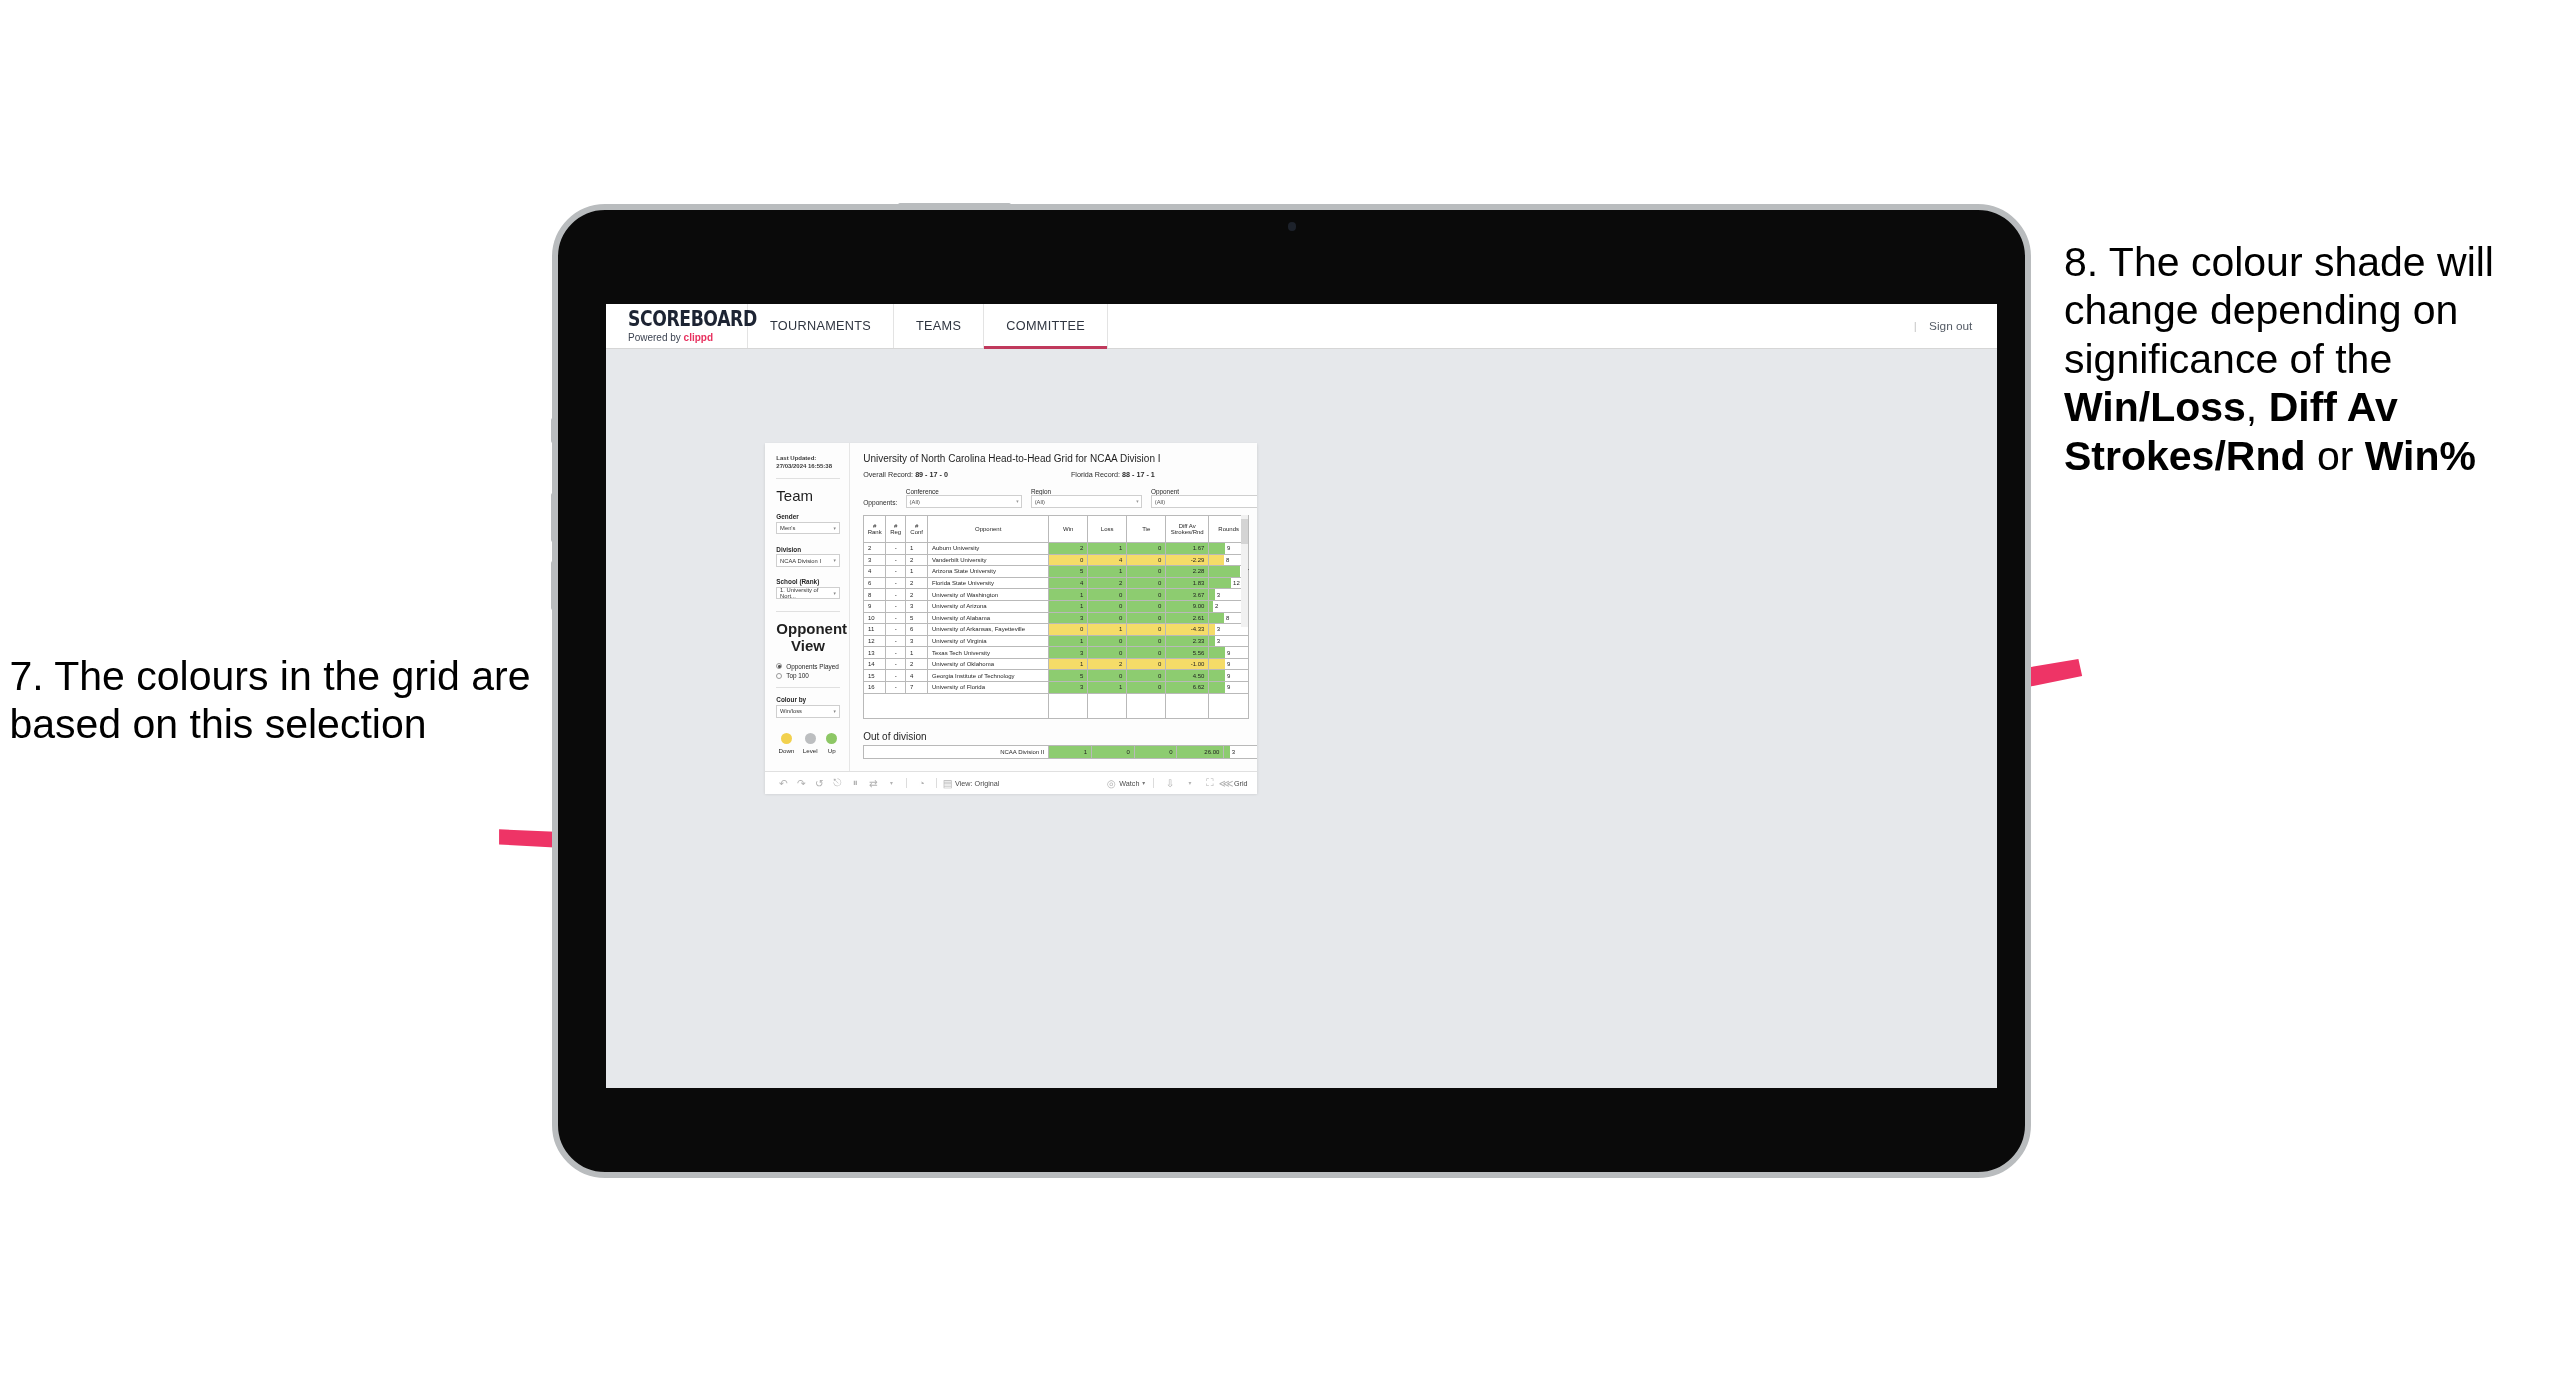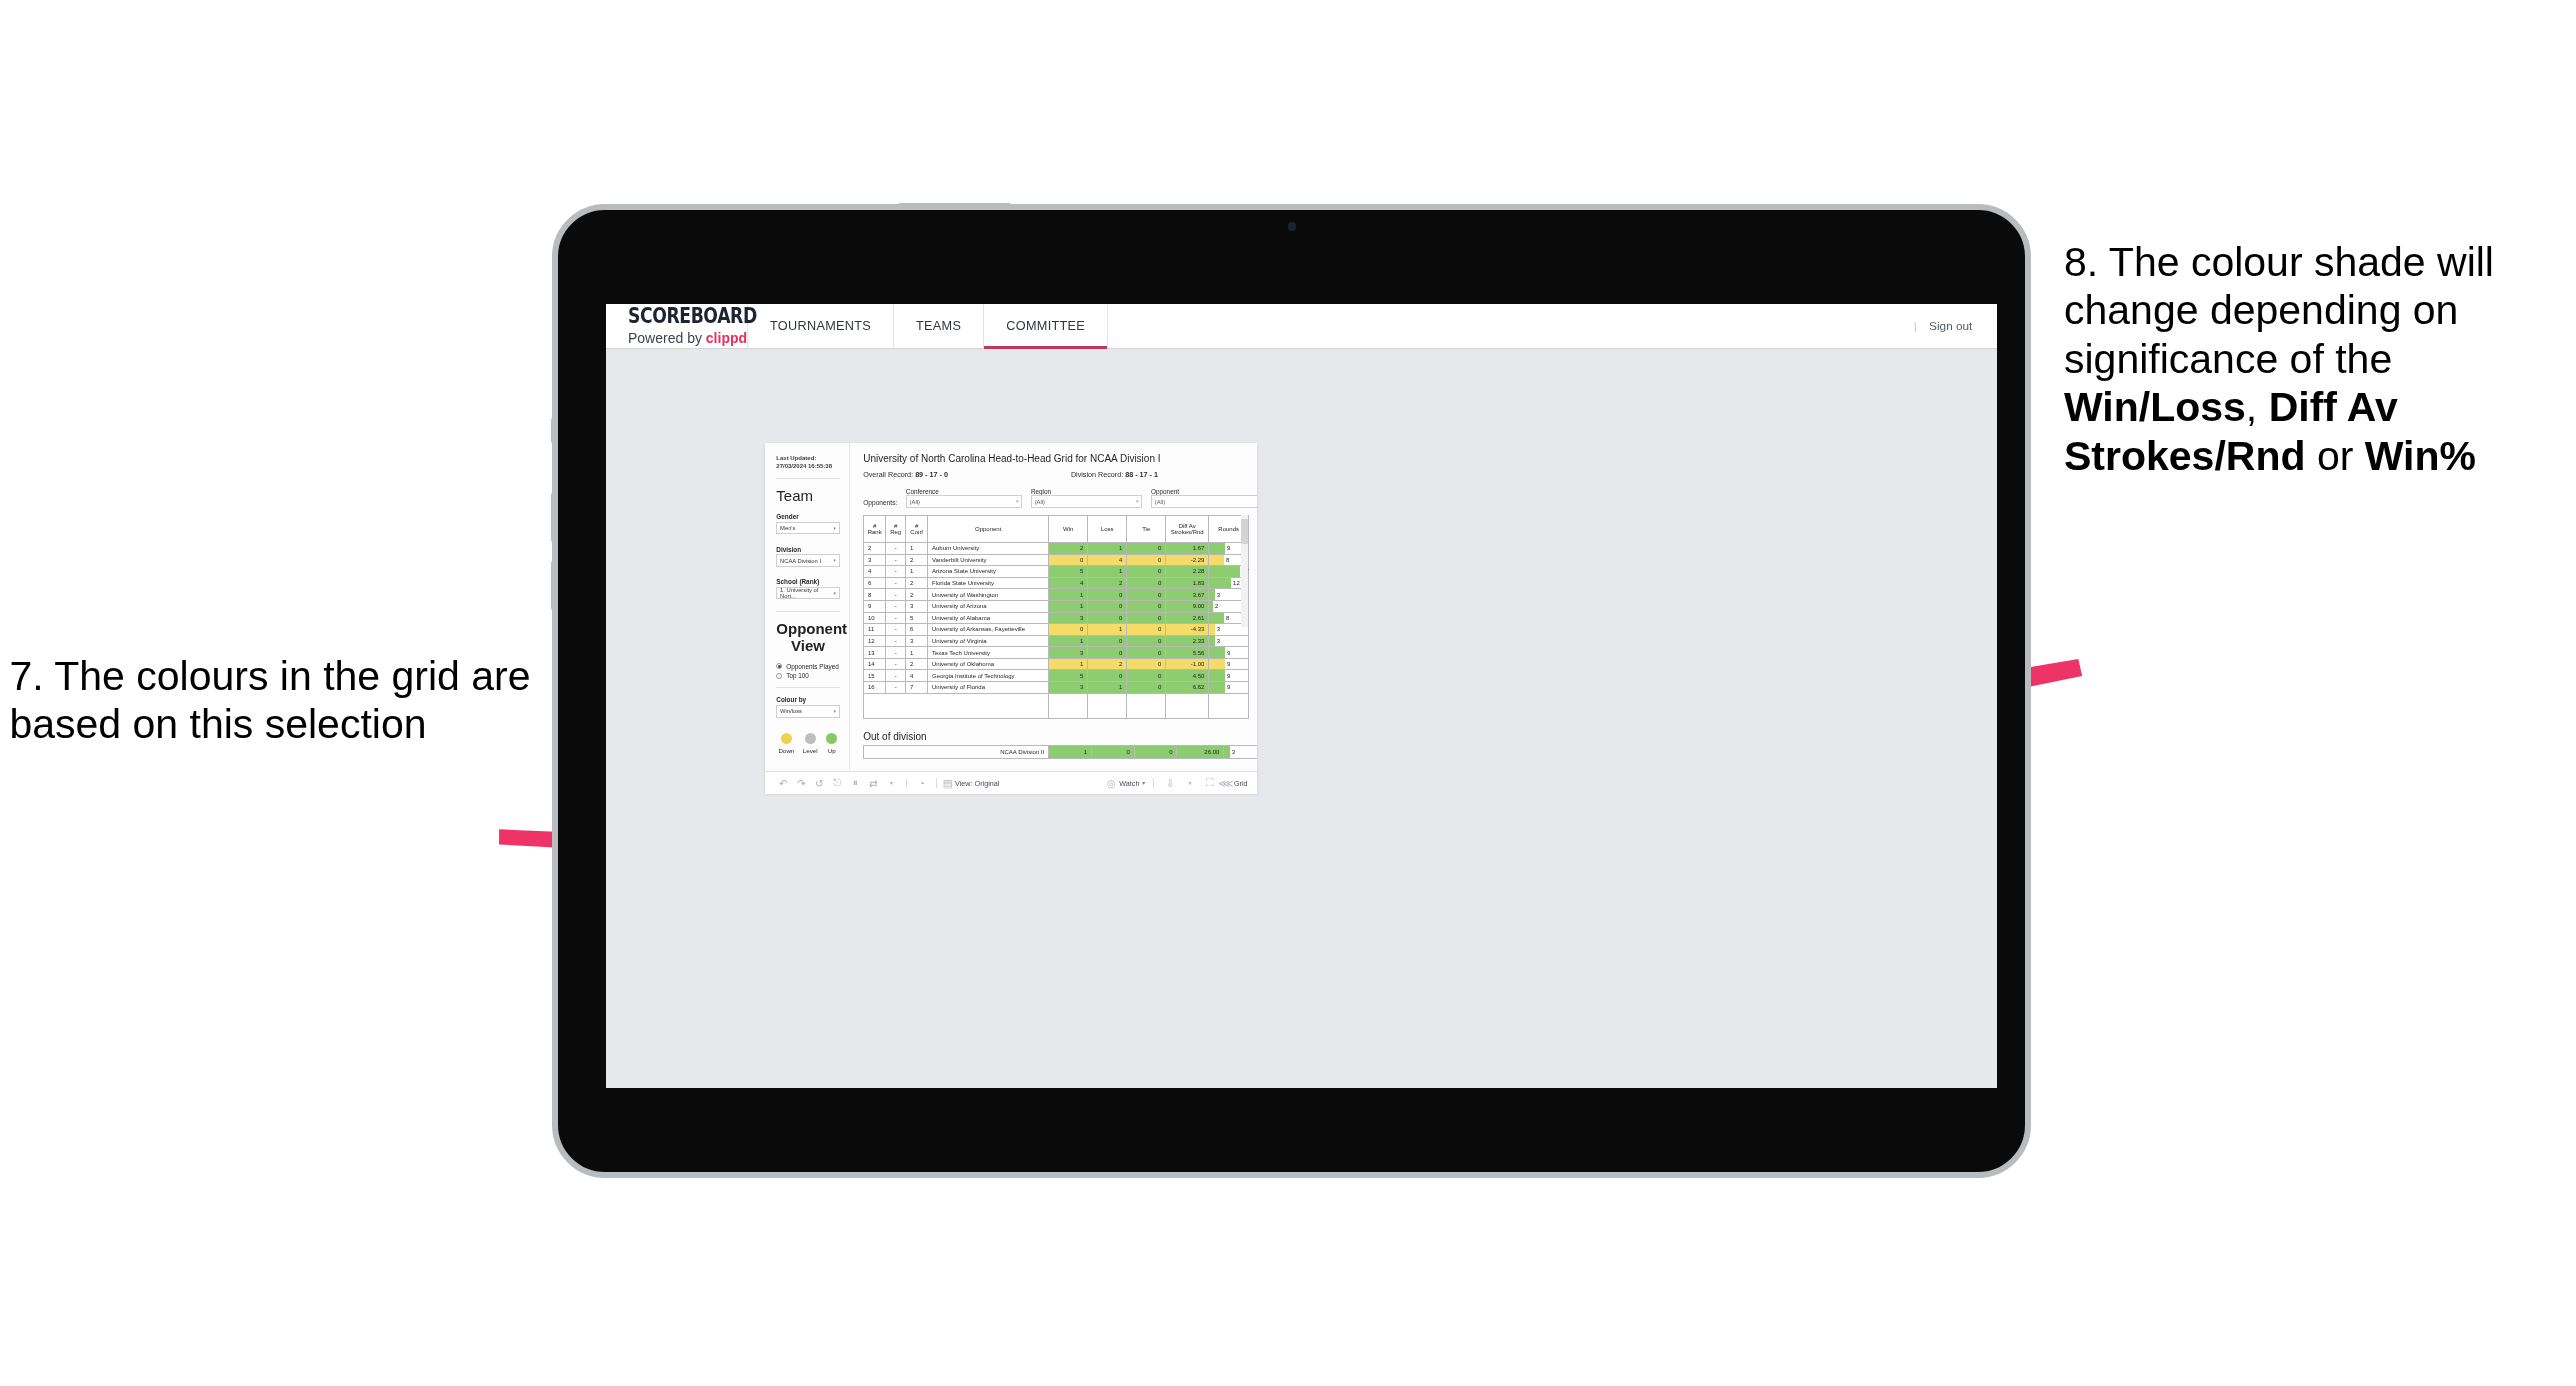--- a/index.html
+++ b/index.html
@@ -41,21 +41,21 @@
   }
 
   
   #topnav{height:44px;background:#fff;display:flex;align-items:stretch;
     border-bottom:0.9px solid #d6d6d6;}
   #logo-box{width:142px;display:flex;flex-direction:column;justify-content:center;
     padding-left:22px;border-right:0.9px solid #e3e3e3;box-sizing:border-box;}
   #logo-main{font-family:"DejaVu Sans",sans-serif;font-weight:bold;font-size:21px;
     letter-spacing:-0.5px;color:#1d2433;line-height:1;transform:scaleX(0.82);
     transform-origin:left center;}
-  #logo-sub{font-size:14px;color:#3c4351;margin-top:2.8px;white-space:nowrap;}
+  #logo-sub{font-size:10px;color:#3c4351;margin-top:2.8px;white-space:nowrap;}
   #logo-sub .brand{color:#e8315f;font-weight:bold;}
   .topnav-item{display:flex;align-items:center;padding:0 22px;font-size:12.7px;
     color:#2f3540;letter-spacing:0.3px;border-right:0.9px solid #e3e3e3;
     position:relative;cursor:pointer;}
   .topnav-item.active:after{content:"";position:absolute;left:0;right:0;bottom:-0.9px;
     height:2.8px;background:#c0395c;}
   #topnav-right{margin-left:auto;display:flex;align-items:center;
     padding-right:24.6px;font-size:11.8px;color:#555c66;gap:12.3px;}
   #topnav-right .divider{color:#c7c7c7;}
   #signout{cursor:pointer;}
@@ -262,21 +262,21 @@
           </div>
 
           <div id="main">
             <div id="viz-title">University of North Carolina Head-to-Head Grid for NCAA Division I</div>
 
             <div id="records">
               <div>
                 <span>Overall Record: </span><b>89 - 17 - 0</b>
               </div>
               <div id="rec-div">
-                <span>Division Record: </span><b>88 - 17 - 1</b>
+                <span>Florida Record: </span><b>88 - 17 - 1</b>
               </div>
             </div>
 
             <div id="opp-filters">
               <div id="opp-lbl">Opponents:</div>
               <div class="ofilt" id="f-conf">
                 <div class="cap">Conference</div>
                 <div class="sel2">
                   <span>(All)</span>
                   <span class="caret">▾</span>

